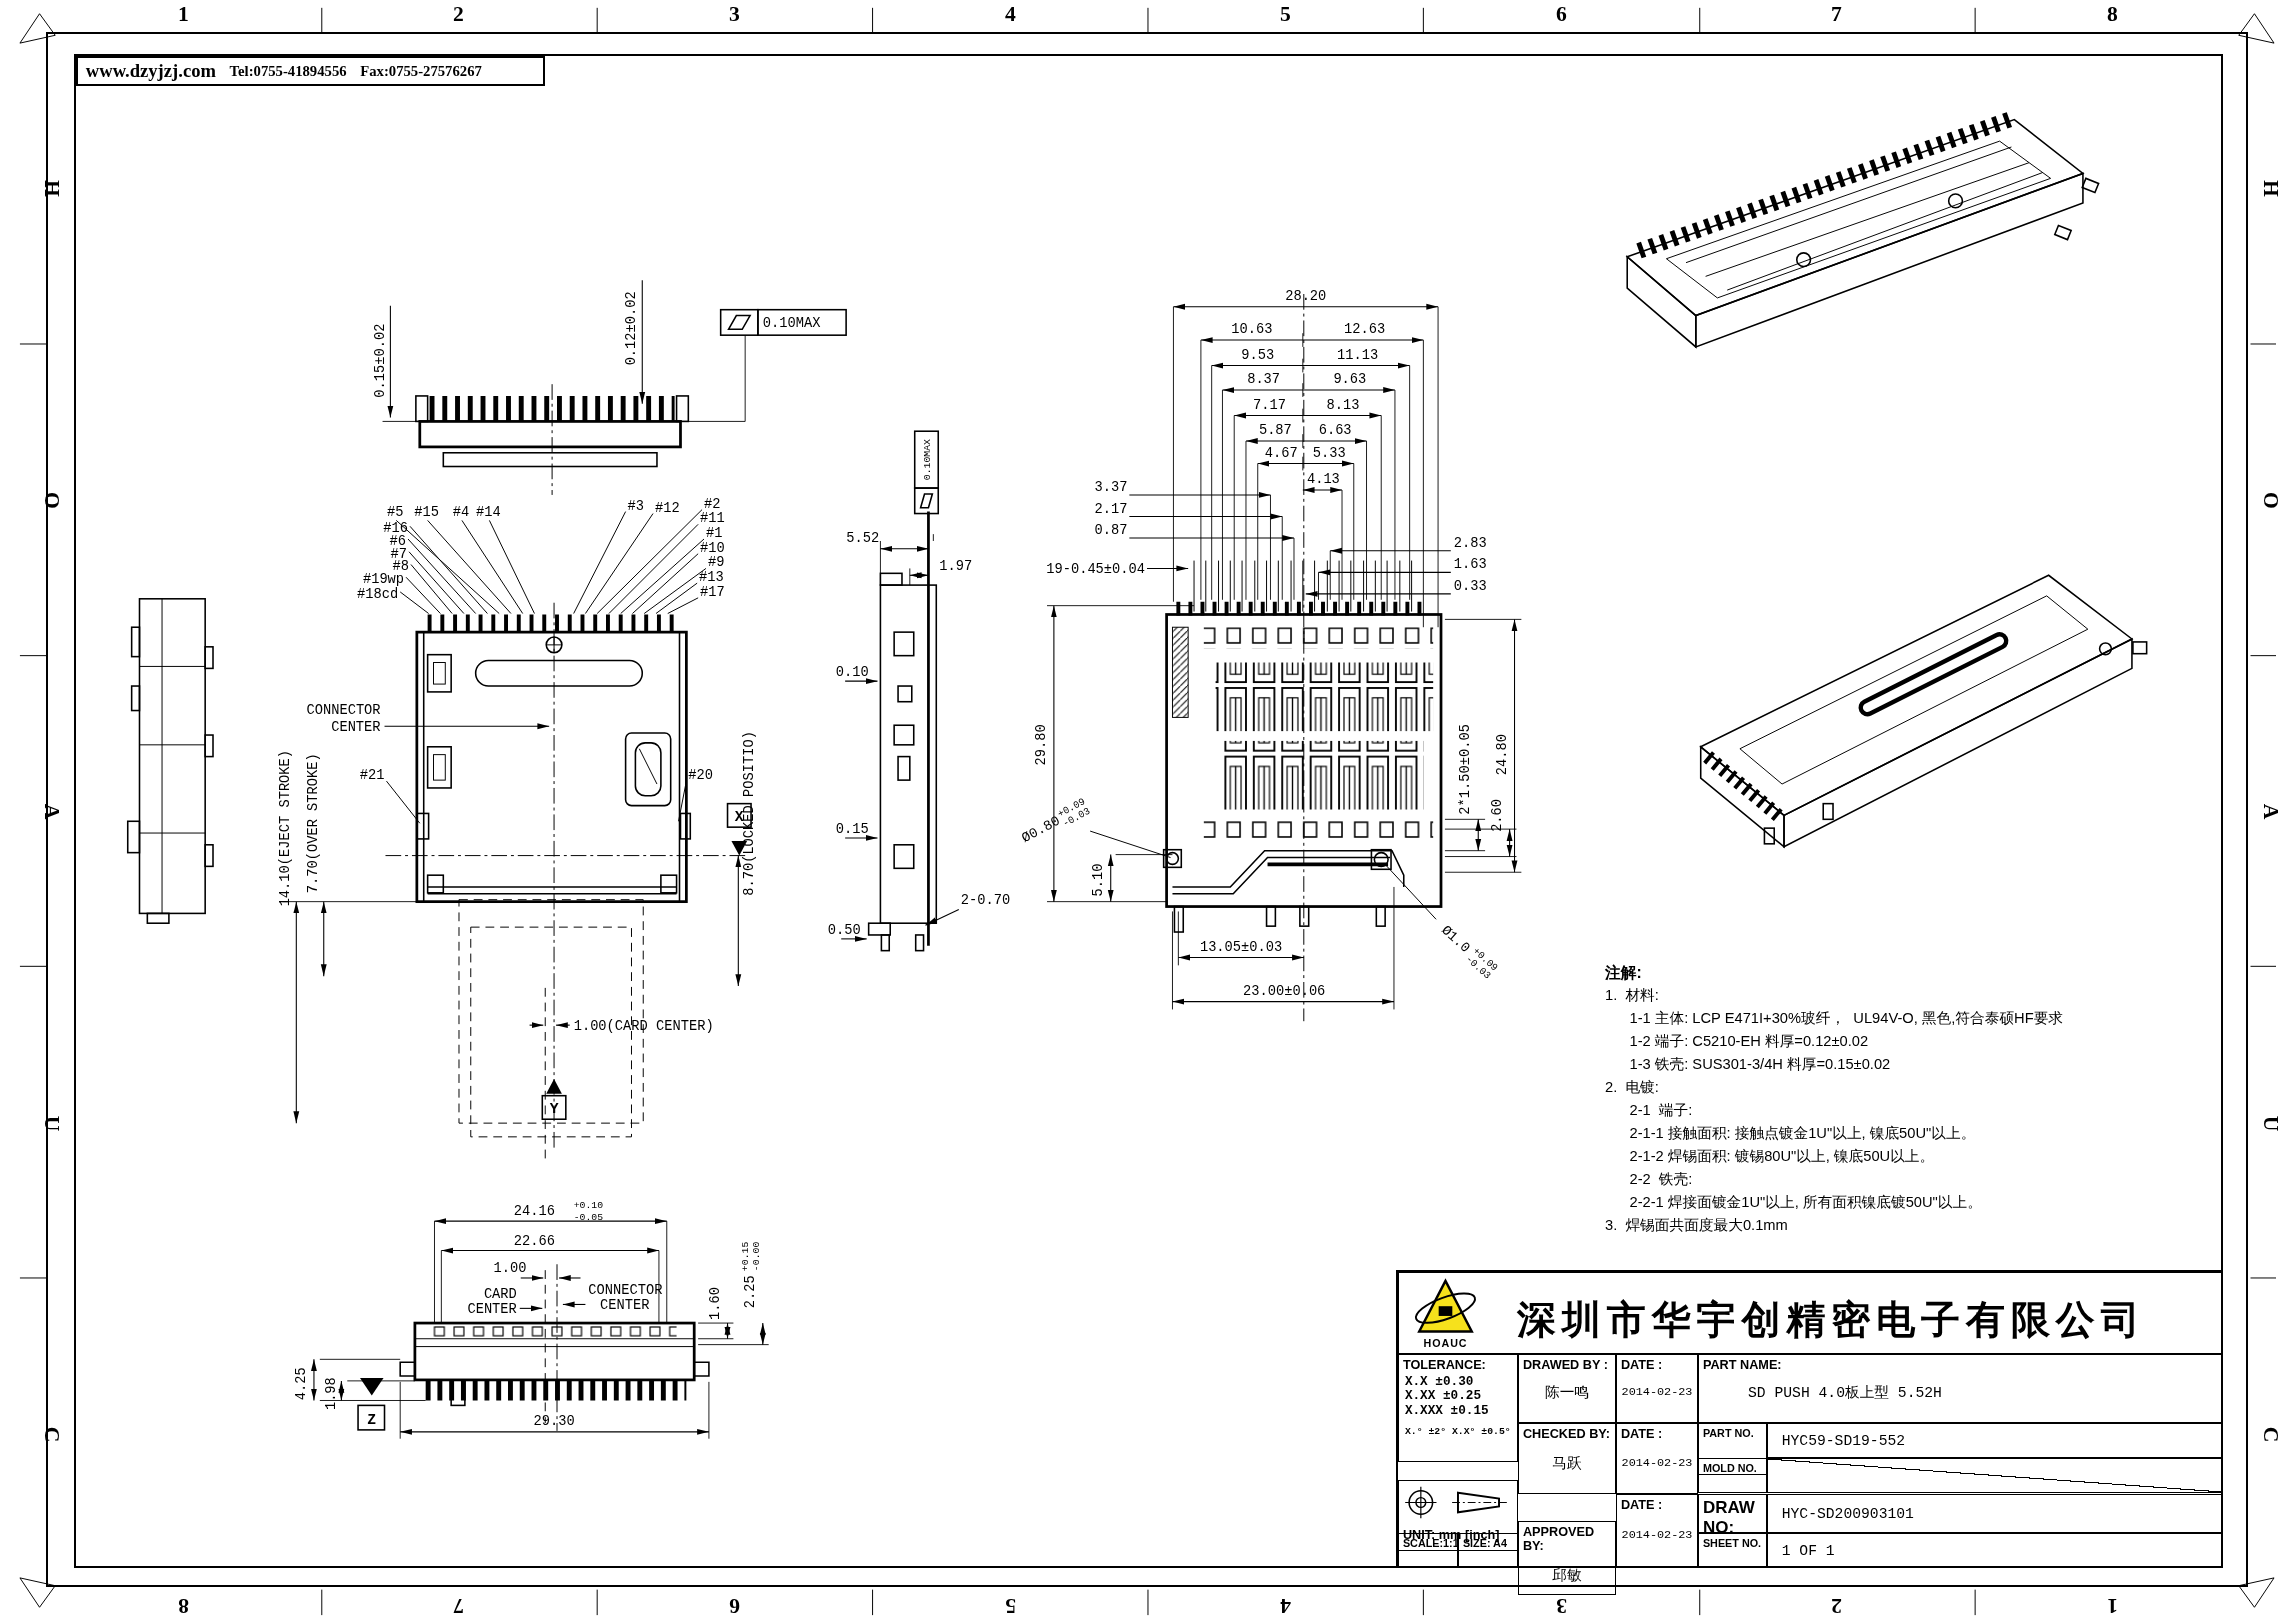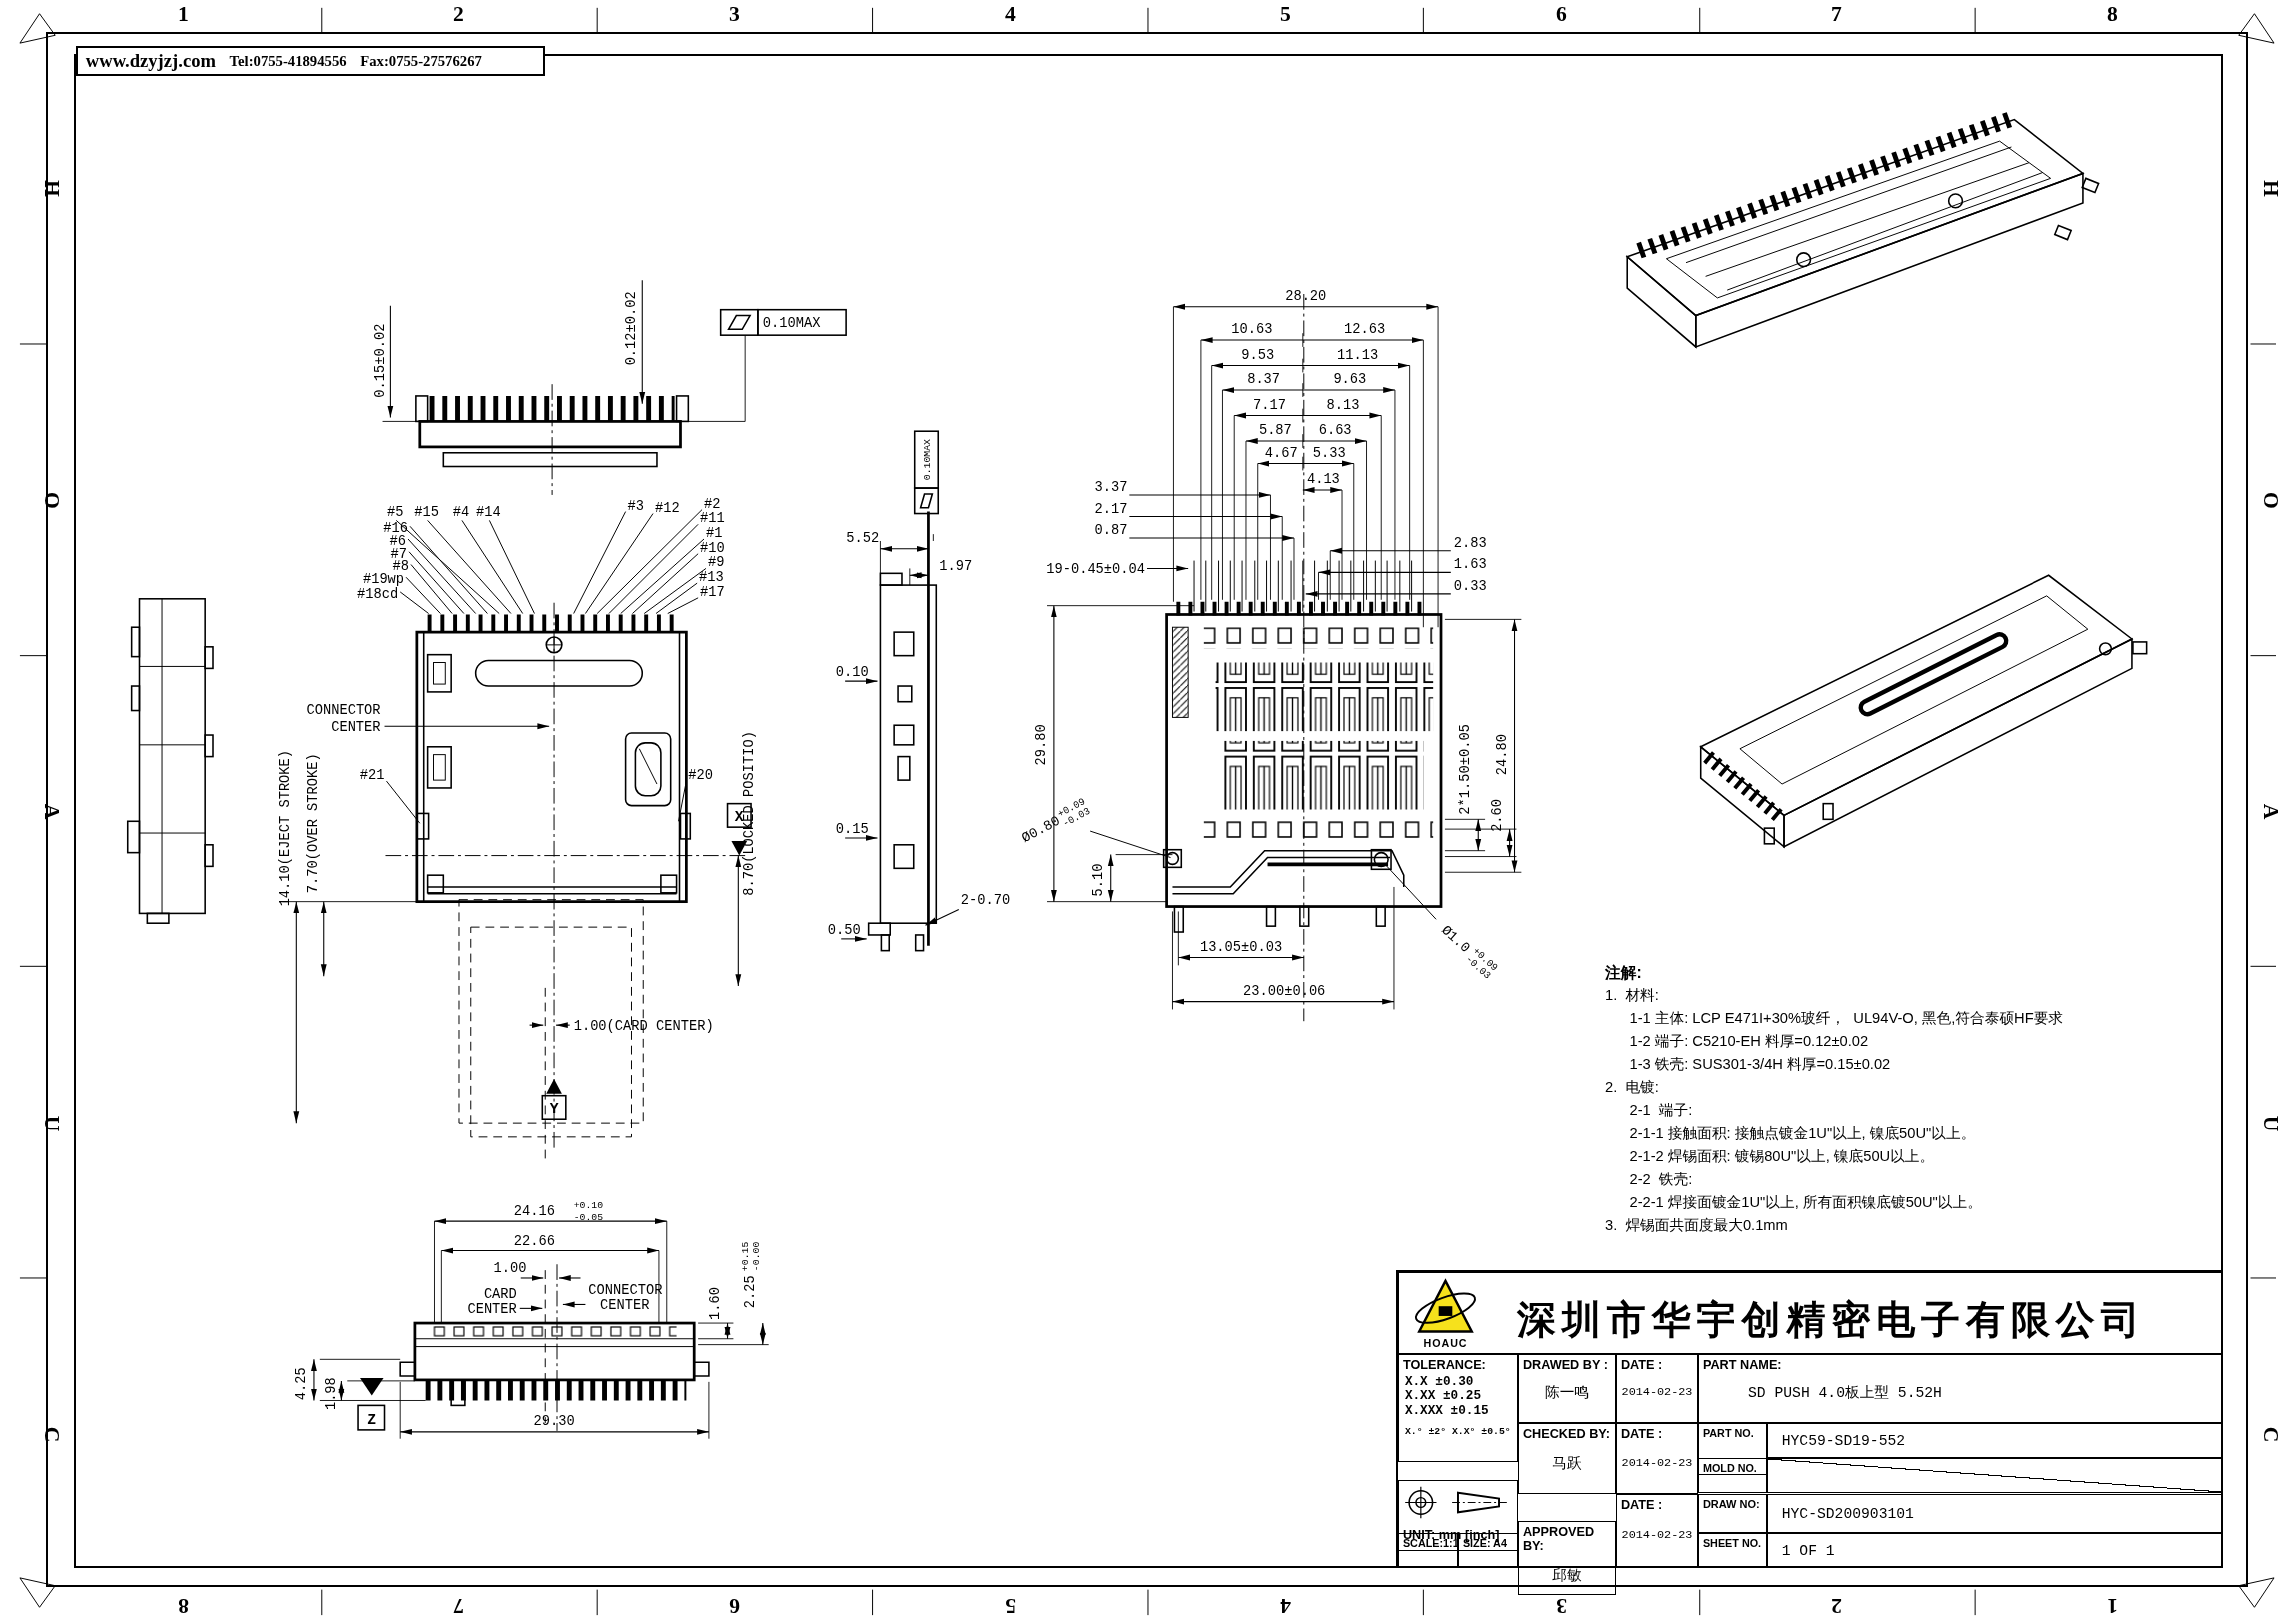--- a/index.html
+++ b/index.html
@@ -6,21 +6,21 @@
   #sheet{position:relative;width:2293px;height:1621px;background:#ffffff;overflow:hidden;
          font-family:"Liberation Sans",sans-serif;color:#000;}
   .abs{position:absolute;}
   
   #outer-border{left:46px;top:32px;width:2202px;height:1555px;border:2.9px solid #000;box-sizing:border-box;}
   #inner-border{left:74px;top:54px;width:2149px;height:1514px;border:2px solid #000;box-sizing:border-box;}
   .zone{font:bold 21.6px "Liberation Serif",serif;width:29px;text-align:center;}
   .zone.rot180{transform:rotate(180deg);}
   .zone.rot90{transform:rotate(90deg);}
   
-  #header-box{left:76px;top:46px;width:469px;height:30px;border:2px solid #000;box-sizing:border-box;
+  #header-box{left:76px;top:56px;width:469px;height:30px;border:2px solid #000;box-sizing:border-box;
               display:flex;align-items:center;gap:13.7px;padding:0 7.8px;background:#fff;}
   #header-box .web{font:bold 18.6px "Liberation Serif",serif;}
   #header-box .tf{font:bold 14.7px "Liberation Serif",serif;}
   
   svg text{fill:#000;}
   .ln{stroke:#000;stroke-width:1.6;fill:none;}
   .lk{stroke:#000;stroke-width:2.8;fill:none;}
   .lt{stroke:#000;stroke-width:1;fill:none;}
   .dim{stroke:#000;stroke-width:1.1;fill:none;}
   .ext{stroke:#000;stroke-width:0.9;fill:none;}
@@ -592,21 +592,21 @@
       <div class="lab" style="font-size:10.8px">PART NO.</div>
     </div>
     <div class="cell val" style="left:369px;top:151px;width:456px;height:35px;padding:8.8px 0 0 13.7px;">
       <span>HYC59-SD19-552</span>
     </div>
     <div class="cell" style="left:300px;top:186px;width:69px;height:35px;">
       <div class="lab" style="font-size:10.8px">MOLD NO.</div>
     </div>
     <div class="cell diag" style="left:369px;top:186px;width:456px;height:35px;"></div>
     <div class="cell" style="left:300px;top:222px;width:69px;height:39px;">
-      <div class="lab" style="font-size:11px">DRAW NO:</div>
+      <div class="lab" style="font-size:17px">DRAW NO:</div>
     </div>
     <div class="cell val" style="left:369px;top:222px;width:456px;height:39px;padding:10.8px 0 0 13.7px;">
       <span>HYC-SD200903101</span>
     </div>
     <div class="cell" style="left:300px;top:261px;width:69px;height:34px;">
       <div class="lab" style="font-size:10.8px">SHEET NO.</div>
     </div>
     <div class="cell val" style="left:369px;top:261px;width:456px;height:34px;padding:8.8px 0 0 13.7px;">
       <span>1 OF 1</span>
     </div>

